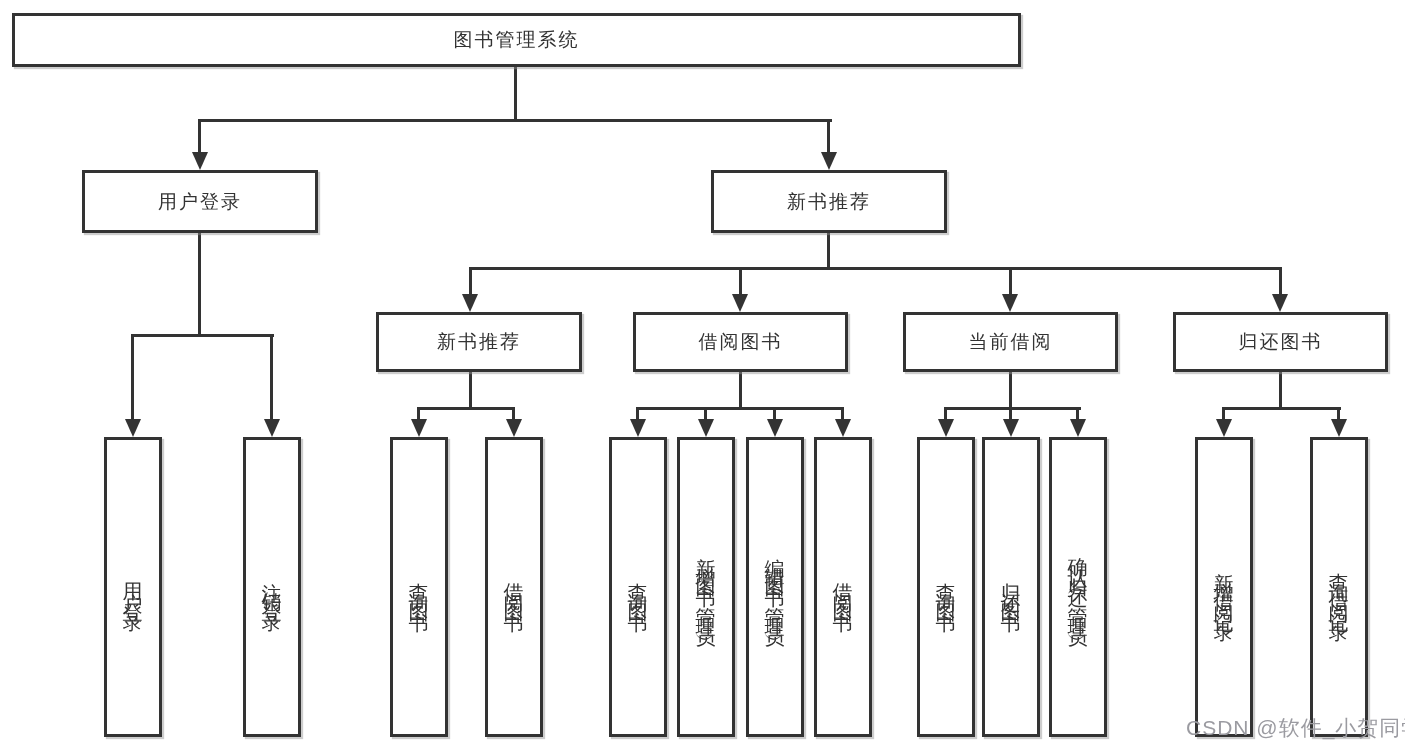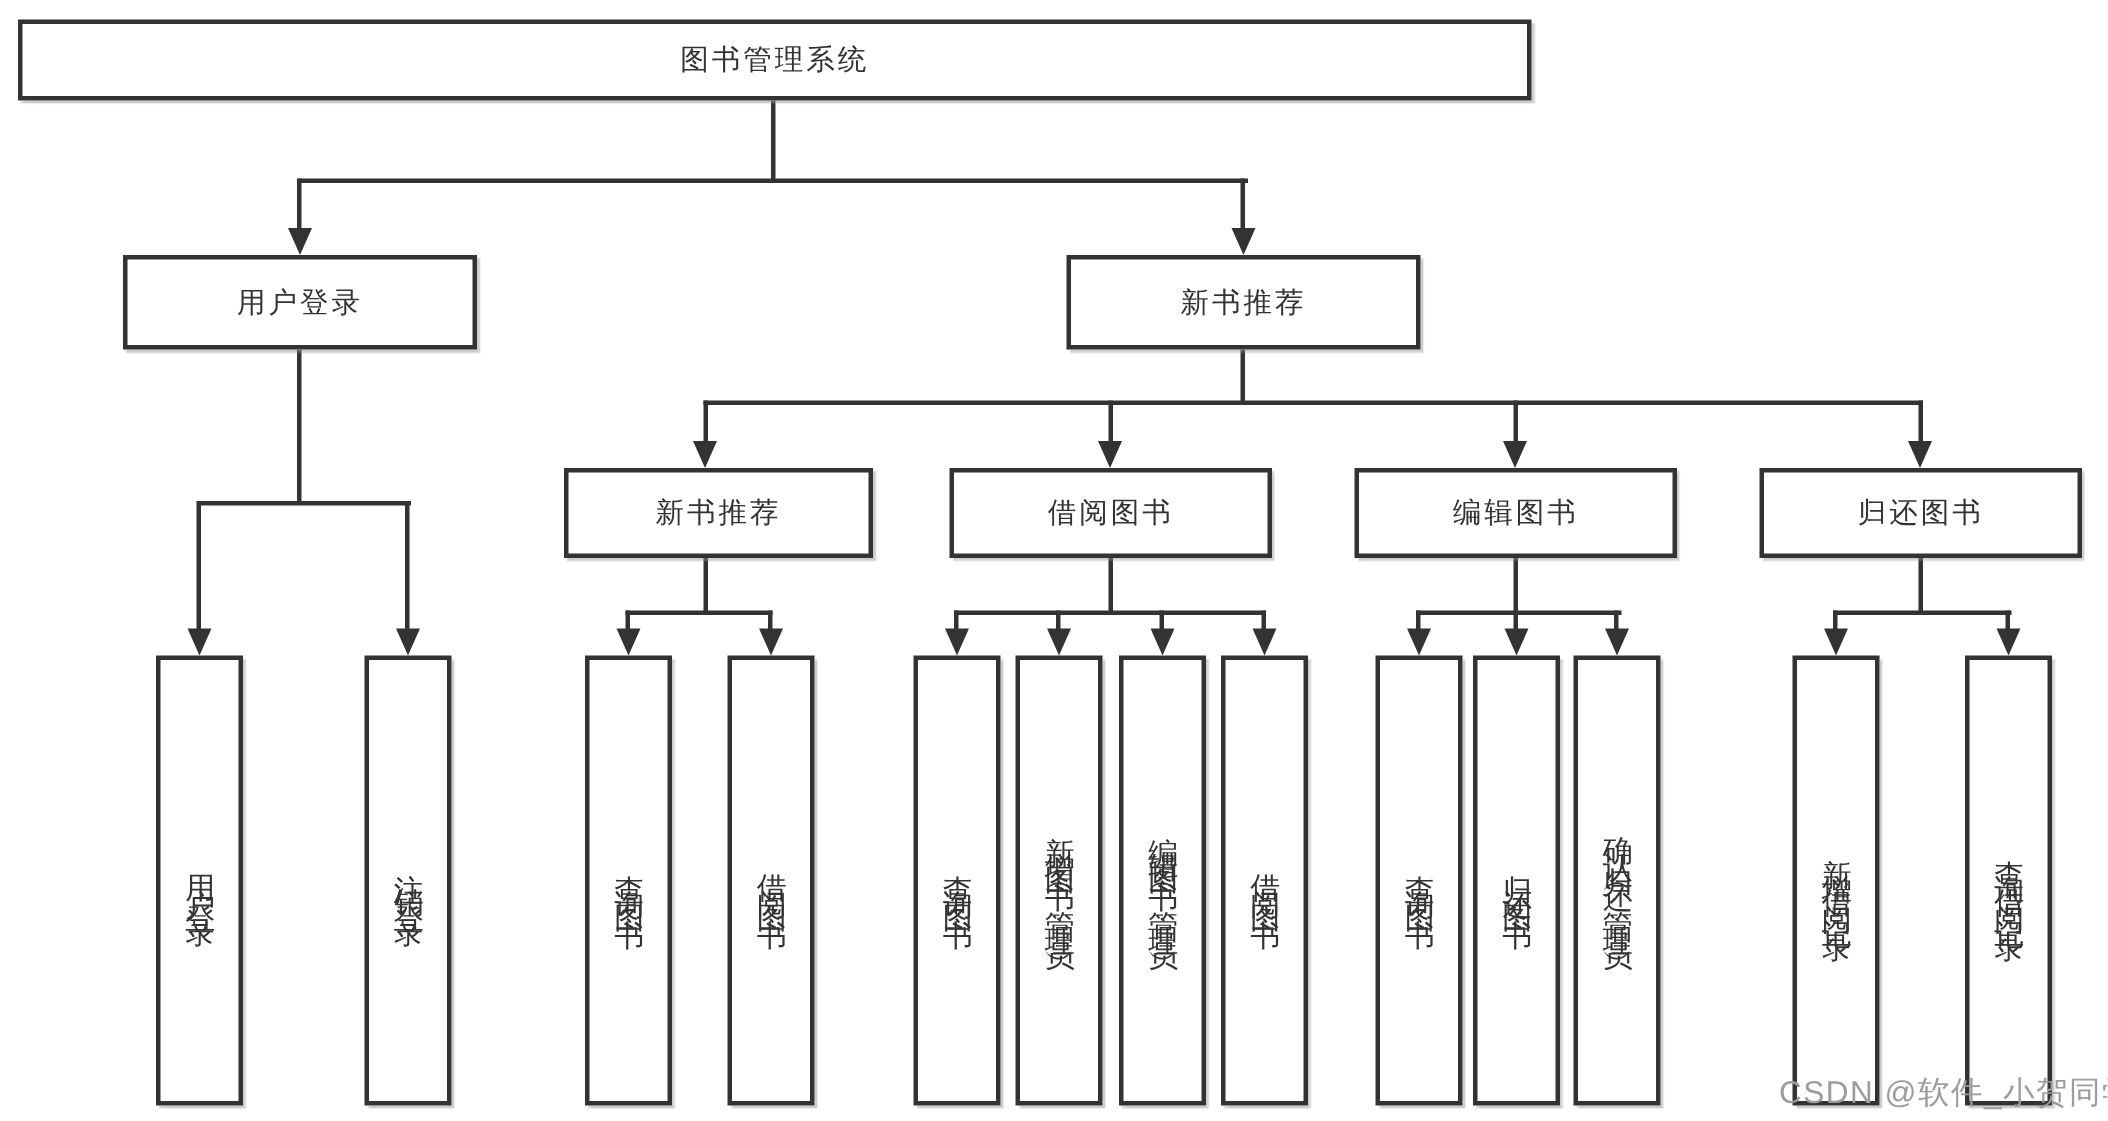--- a/index.html
+++ b/index.html
@@ -101,21 +101,21 @@
   <div class="vline" style="left:1337px;top:407px;height:14px"></div>
   <div class="arrow" style="left:1331px;top:419px"></div>
 
   <div class="node h-node" style="left:12px;top:13px;width:1009px;height:54px">图书管理系统</div>
 
   <div class="node h-node" style="left:82px;top:170px;width:236px;height:63px">用户登录</div>
   <div class="node h-node" style="left:711px;top:170px;width:236px;height:63px">新书推荐</div>
 
   <div class="node h-node" style="left:376px;top:312px;width:206px;height:60px">新书推荐</div>
   <div class="node h-node" style="left:633px;top:312px;width:215px;height:60px">借阅图书</div>
-  <div class="node h-node" style="left:903px;top:312px;width:215px;height:60px">编辑图书</div>
+  <div class="node h-node" style="left:903px;top:312px;width:215px;height:60px">当前借阅</div>
   <div class="node h-node" style="left:1173px;top:312px;width:215px;height:60px">归还图书</div>
 
   <div class="node leaf" style="left:104px">用户登录</div>
   <div class="node leaf" style="left:243px">注销登录</div>
 
   <div class="node leaf" style="left:390px">查询图书</div>
   <div class="node leaf" style="left:485px">借阅图书</div>
 
   <div class="node leaf" style="left:609px">查询图书</div>
   <div class="node leaf" style="left:677px">新增图书（管理员）</div>

